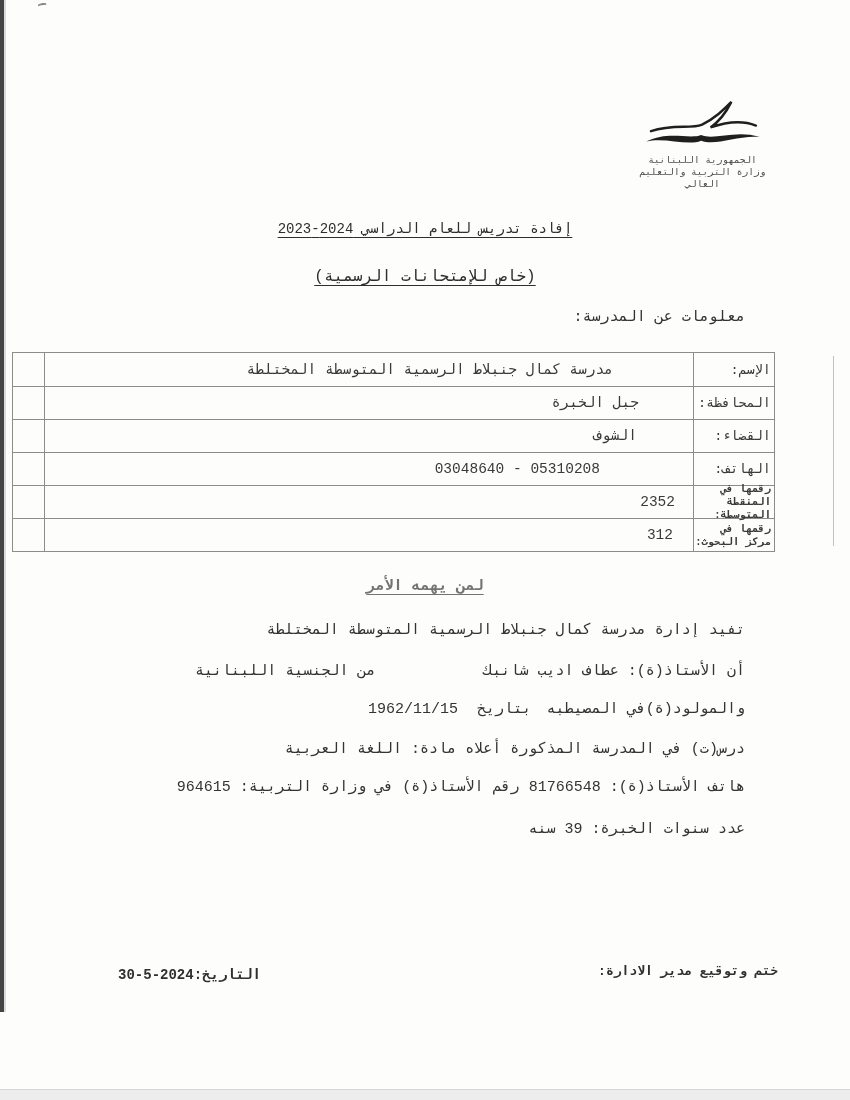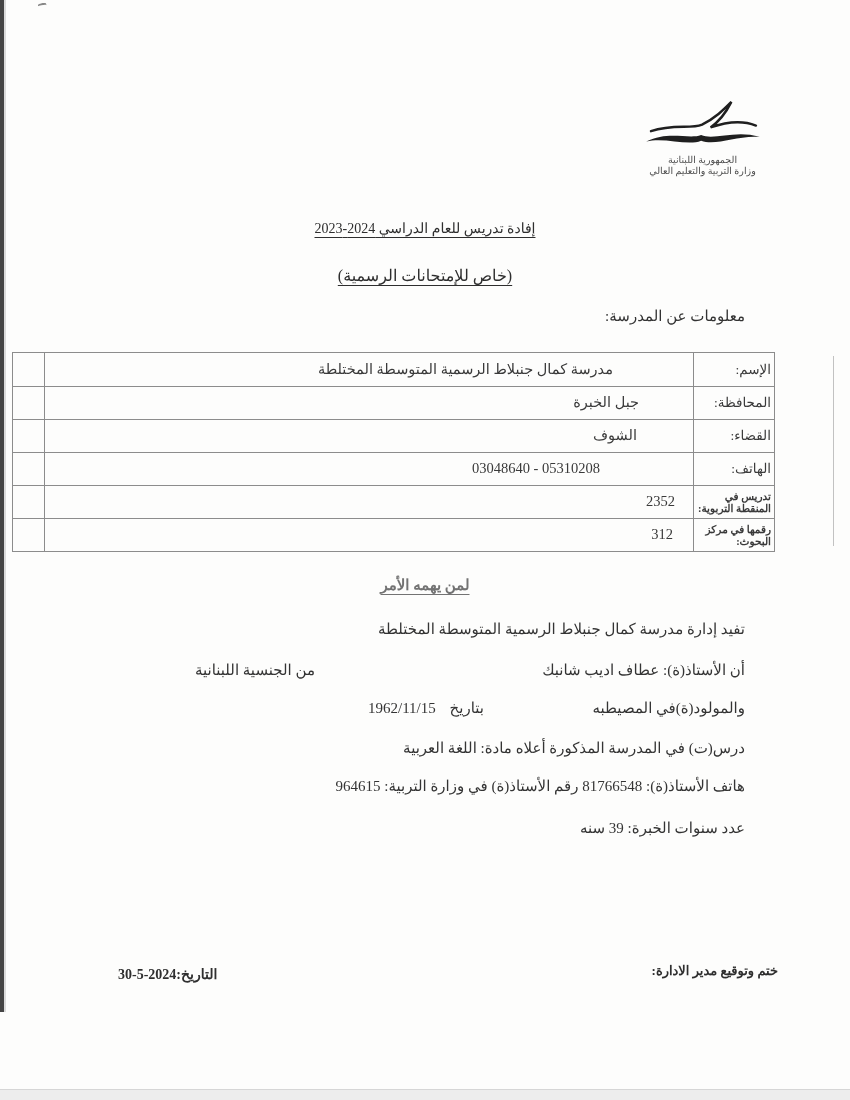--- a/index.html
+++ b/index.html
@@ -1,18 +1,18 @@
 <!DOCTYPE html>
 <html lang="ar"><head>
 <meta charset="utf-8">
 <style>
   html,body{margin:0;padding:0;background:#ffffff;}
   .page{
     position:relative;width:850px;height:1100px;background:#fdfdfc;
-    font-family:Liberation Serif, serif;direction:rtl;color:#333;overflow:hidden;
+    font-family:Liberation Mono, monospace;direction:rtl;color:#333;overflow:hidden;
   }
   
   .edge-left{position:absolute;left:0;top:0;width:4px;height:1012px;background:#454545;}
   .edge-left::after{content:"";position:absolute;left:4px;top:0;width:2px;height:100%;background:#b9b9b9;opacity:.5;}
   .edge-bottom{position:absolute;left:0;bottom:0;width:100%;height:10px;background:#ededed;border-top:1px solid #d6d6d6;}
   .corner-mark{position:absolute;left:38px;top:3px;width:9px;height:5px;border-top:2px solid #6a6a6a;border-radius:40%;transform:rotate(-8deg);opacity:.8;}
   .table-right-line{position:absolute;left:833px;top:356px;width:1px;height:190px;background:#c2c2c2;}
 
   
   .logo{position:absolute;left:625px;top:100px;width:155px;text-align:center;}
@@ -94,21 +94,21 @@
     </div>
     <div class="t-row r2">
       <div class="t-label lbl-n">القضاء:</div>
       <div class="t-value v2">الشوف</div>
     </div>
     <div class="t-row r3">
       <div class="t-label lbl-n">الهاتف:</div>
       <div class="t-value v3">05310208 - 03048640</div>
     </div>
     <div class="t-row r4">
-      <div class="t-label lbl-s">تدريس في المنقطة التربوية:</div>
+      <div class="t-label lbl-s">رقمها في المنقطة المتوسطة:</div>
       <div class="t-value v4">2352</div>
     </div>
     <div class="t-row r5">
       <div class="t-label lbl-s">رقمها في مركز البحوث:</div>
       <div class="t-value v5">312</div>
     </div>
     <div class="vl" style="left:0"></div>
     <div class="vl" style="left:32px"></div>
     <div class="vl" style="left:681px"></div>
     <div class="vl" style="right:0"></div>

